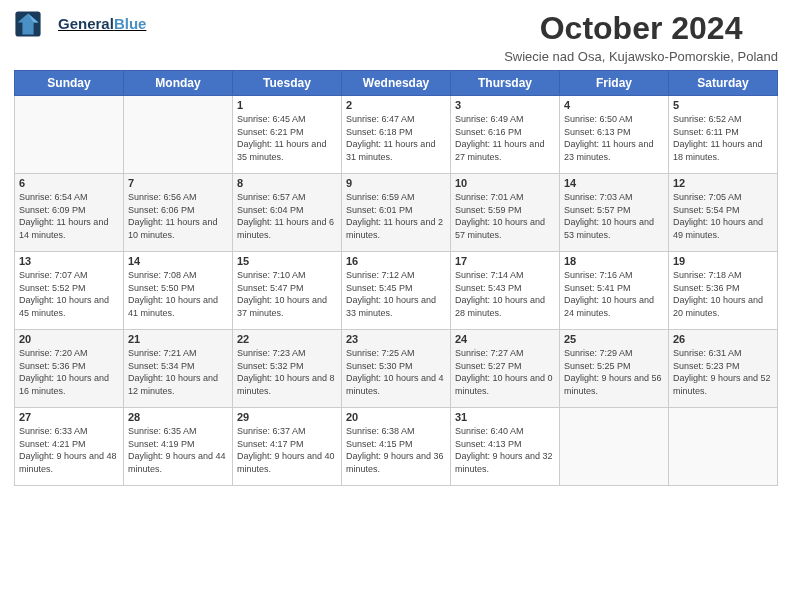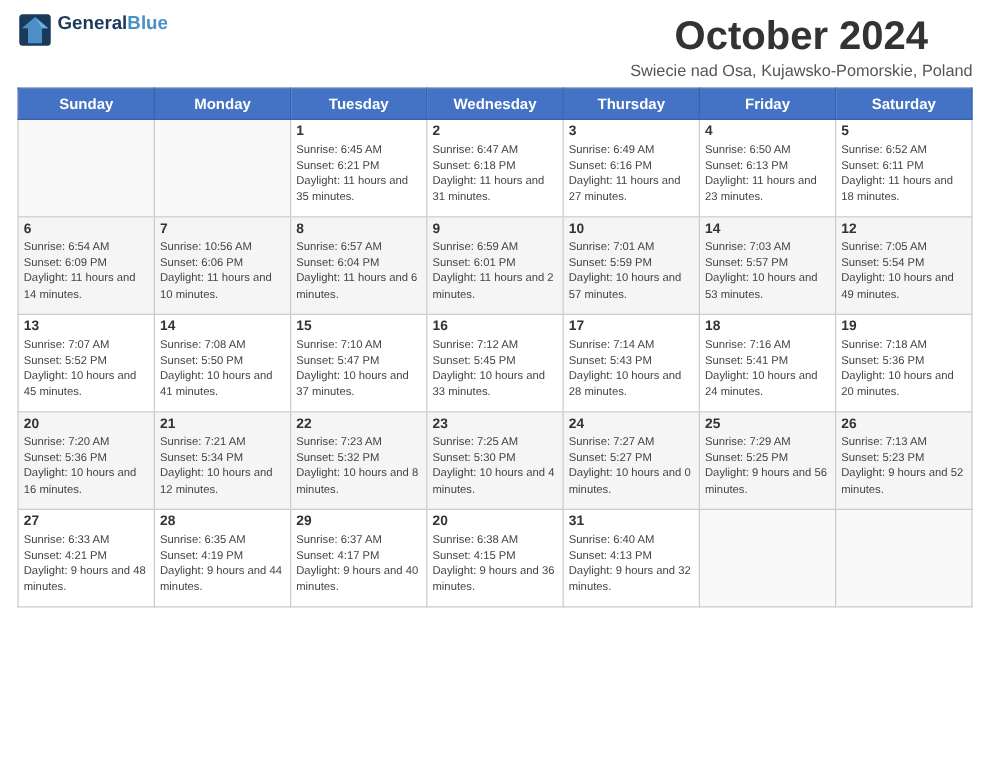--- a/index.html
+++ b/index.html
@@ -17,21 +17,23 @@
       background: #fff;
     }
     .header {
       display: flex;
       align-items: flex-start;
       justify-content: space-between;
       margin-bottom: 6px;
     }
     .logo {
       display: flex;
-      gap: 0px;
+      align-items: center;
+      gap: 12px;
+      text-decoration: underline;
     }
     .logo-icon {
       width: 28px;
       height: 28px;
       margin-right: 4px;
     }
     .title-block {
       text-align: center;
     }
     .month-title {
@@ -165,21 +167,21 @@
         <tr>
           <td>
             <span class="day-num">6</span>
             <div class="day-info">Sunrise: 6:54 AM
 Sunset: 6:09 PM
 Daylight: 11 hours
 and 14 minutes.</div>
           </td>
           <td>
             <span class="day-num">7</span>
-            <div class="day-info">Sunrise: 10:56 AM
+            <div class="day-info">Sunrise: 6:56 AM
 Sunset: 6:06 PM
 Daylight: 11 hours
 and 10 minutes.</div>
           </td>
           <td>
             <span class="day-num">8</span>
             <div class="day-info">Sunrise: 6:57 AM
 Sunset: 6:04 PM
 Daylight: 11 hours
 and 6 minutes.</div>
@@ -302,21 +304,21 @@
           </td>
           <td>
             <span class="day-num">25</span>
             <div class="day-info">Sunrise: 7:29 AM
 Sunset: 5:25 PM
 Daylight: 9 hours
 and 56 minutes.</div>
           </td>
           <td>
             <span class="day-num">26</span>
-            <div class="day-info">Sunrise: 7:13 AM
+            <div class="day-info">Sunrise: 6:31 AM
 Sunset: 5:23 PM
 Daylight: 9 hours
 and 52 minutes.</div>
           </td>
         </tr>
         <tr>
           <td>
             <span class="day-num">27</span>
             <div class="day-info">Sunrise: 6:33 AM
 Sunset: 4:21 PM

